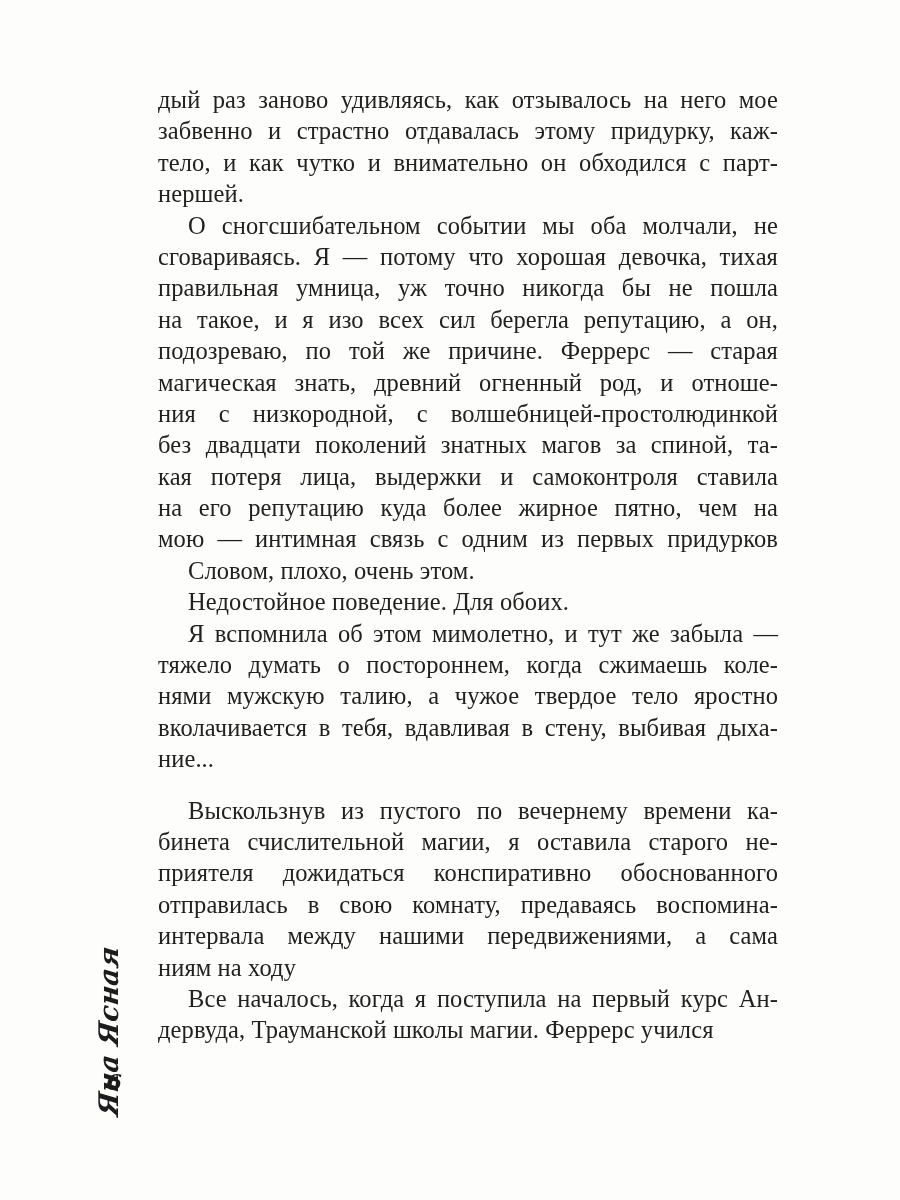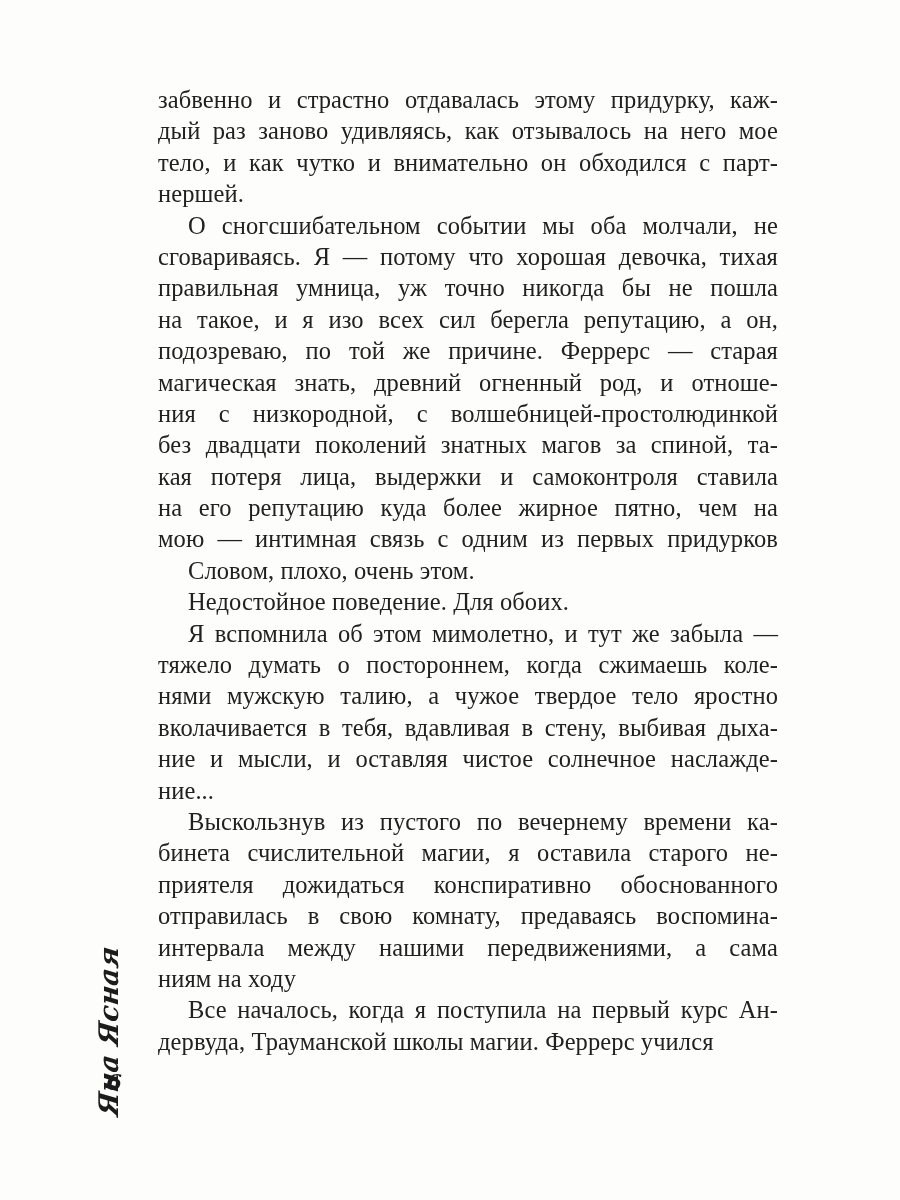--- a/index.html
+++ b/index.html
@@ -24,21 +24,21 @@
   .text-block {
     position: absolute;
     left: 158px;
     top: 84px;
     width: 620px;
     font-size: 24.5px;
     line-height: 31.4px;
     letter-spacing: 0.1px;
   }
   .para { margin: 0; }
-  .para.space-before { }
+  .para.space-before { margin-top: 20px; }
   .line {
     text-align: justify;
     text-align-last: justify;
     text-justify: inter-word;
     white-space: normal;
     height: 31.4px;
     overflow: visible;
   }
   .line.last { text-align-last: left; font-family: Liberation Serif, serif; }
   .para.indent .line:first-child { text-indent: 30px; }
@@ -85,22 +85,22 @@
 <div class="page">
 
   <div class="author-vertical">
     <span>Яна Ясная</span>
   </div>
 
   <div class="page-number">6</div>
 
   <div class="text-block">
       <div class="para">
+        <div class="line">дый раз заново удивляясь, как отзывалось на него мое</div>
         <div class="line">забвенно и страстно отдавалась этому придурку, каж-</div>
-        <div class="line">дый раз заново удивляясь, как отзывалось на него мое</div>
         <div class="line">тело, и как чутко и внимательно он обходился с парт-</div>
         <div class="line last">нершей.</div>
       </div>
       <div class="para indent">
         <div class="line">О сногсшибательном событии мы оба молчали, не</div>
         <div class="line">сговариваясь. Я — потому что хорошая девочка, тихая</div>
         <div class="line">правильная умница, уж точно никогда бы не пошла</div>
         <div class="line">на такое, и я изо всех сил берегла репутацию, а он,</div>
         <div class="line">подозреваю, по той же причине. Феррерс — старая</div>
         <div class="line">магическая знать, древний огненный род, и отноше-</div>
@@ -114,21 +114,20 @@
         <div class="line last">Словом, плохо, очень этом.</div>
       </div>
       <div class="para indent">
         <div class="line last">Недостойное поведение. Для обоих.</div>
       </div>
       <div class="para indent">
         <div class="line">Я вспомнила об этом мимолетно, и тут же забыла —</div>
         <div class="line">тяжело думать о постороннем, когда сжимаешь коле-</div>
         <div class="line">нями мужскую талию, а чужое твердое тело яростно</div>
         <div class="line">вколачивается в тебя, вдавливая в стену, выбивая дыха-</div>
-        <div class="line">ние и мысли, и оставляя чистое солнечное наслажде-</div>
         <div class="line last">ние...</div>
       </div>
       <div class="para indent space-before">
         <div class="line">Выскользнув из пустого по вечернему времени ка-</div>
         <div class="line">бинета счислительной магии, я оставила старого не-</div>
         <div class="line">приятеля дожидаться конспиративно обоснованного</div>
         <div class="line">отправилась в свою комнату, предаваясь воспомина-</div>
         <div class="line">интервала между нашими передвижениями, а сама</div>
         <div class="line last">ниям на ходу</div>
       </div>

